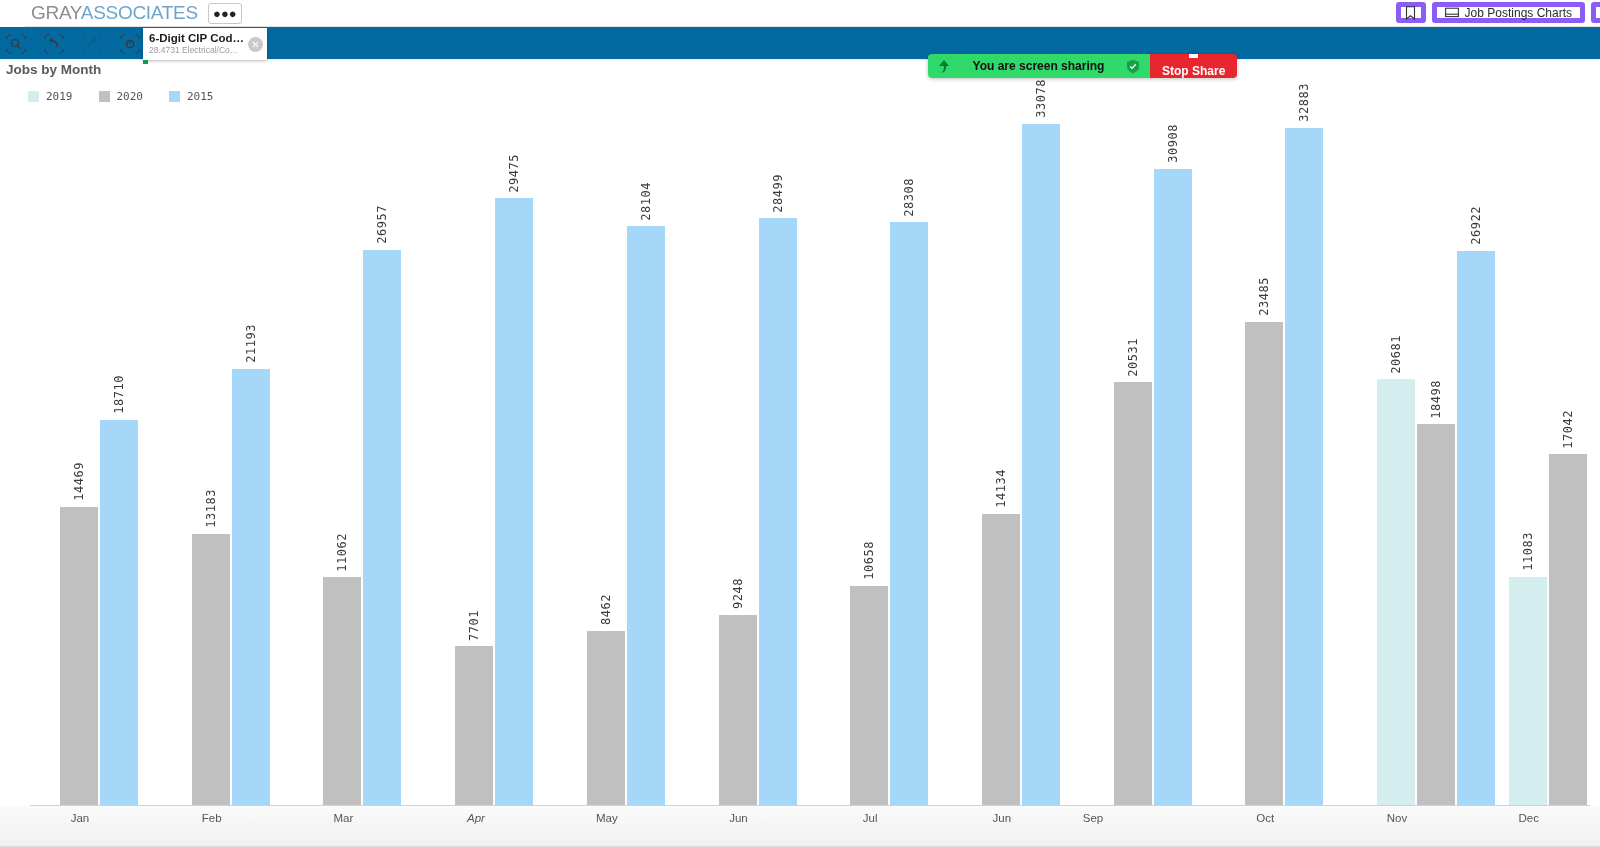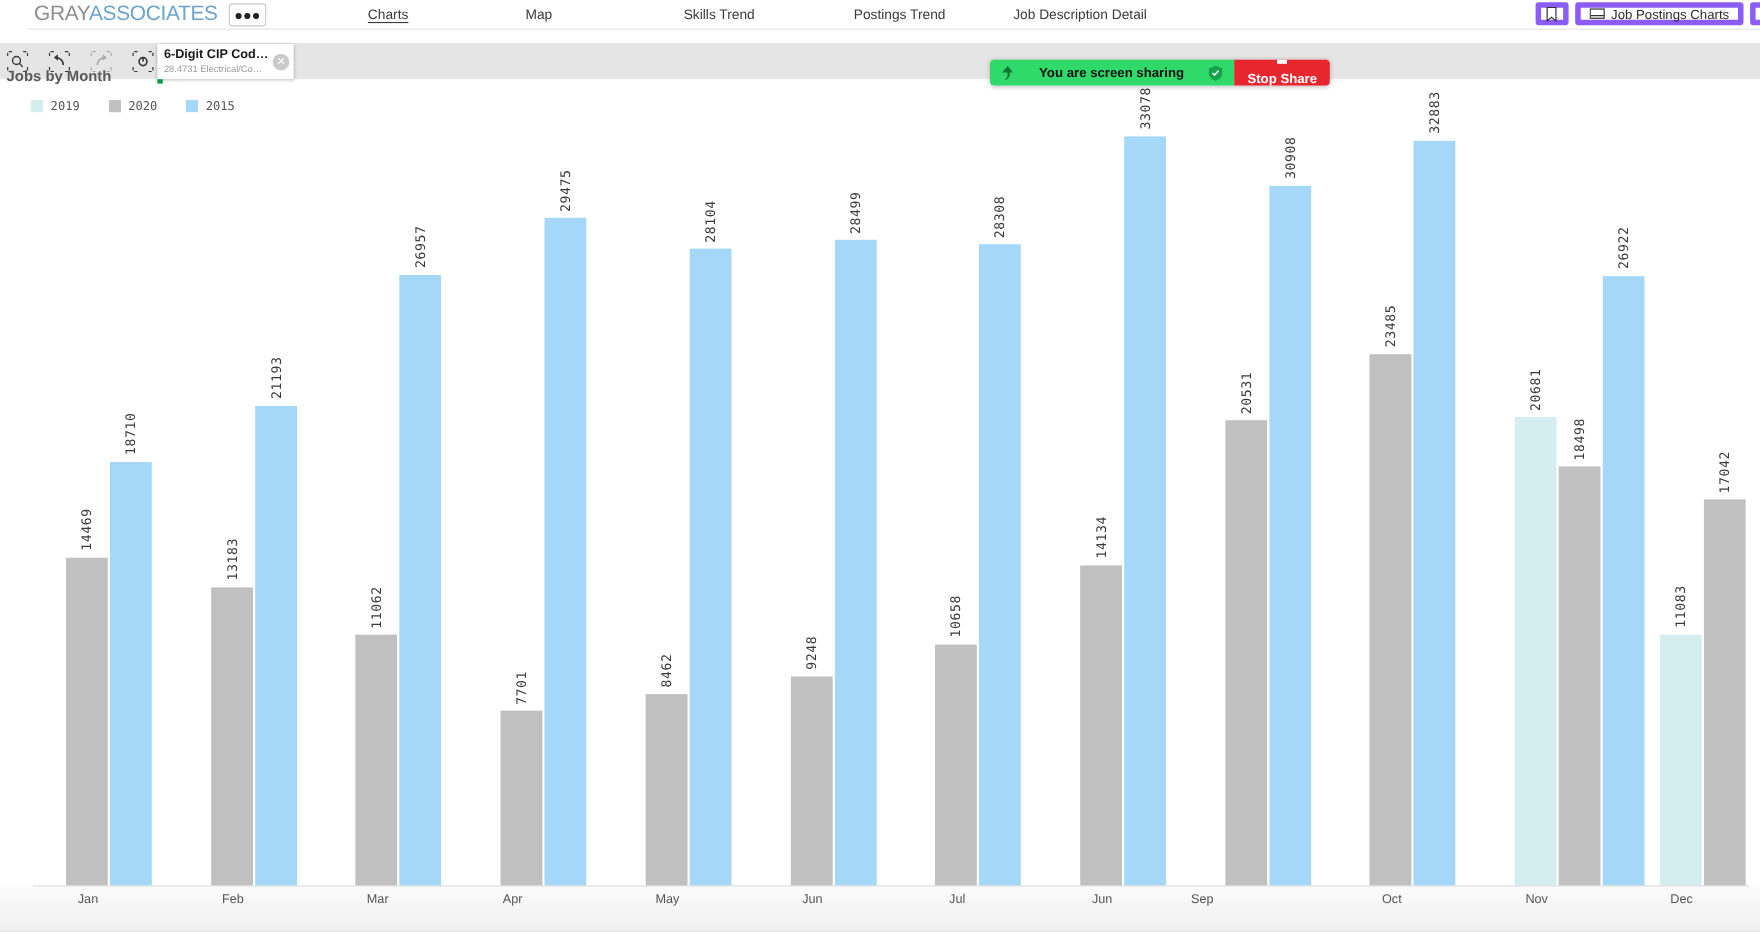--- a/index.html
+++ b/index.html
@@ -50,23 +50,22 @@
     height: 21px; border: 5px solid #8b5cf6; border-radius: 3px;
     background: #fff; display: flex; align-items: center; gap: 6px;
     padding: 0 8px; font-size: 12px; color: #2b2b2b; cursor: pointer;
   }
   .tr-icon-only { width: 30px; justify-content: center; padding: 0; }
 
   
   .toolbar {
     position: absolute; top: 27px; left: 0;
     width: 1600px; height: 33px;
-    background: #e5e5e5;
+    background: #0369a1;
     border-bottom: 1px solid #eaeaea;
-    margin-top: 12px;
   }
   .tool-icons { display: flex; align-items: center; height: 33px; padding-left: 6px; gap: 18px; }
   .tool-ico { width: 20px; height: 20px; cursor: pointer; position: relative; }
   .tool-ico.disabled { opacity: 0.35; cursor: default; }
 
   .filter-chip {
     position: absolute; left: 143px; top: 1px;
     width: 124px; height: 32px;
     background: #ffffff;
     box-shadow: 0 1px 3px rgba(0,0,0,.28);
@@ -88,21 +87,21 @@
     display: flex; align-items: center; justify-content: center;
     margin-left: 3px; flex: none; cursor: pointer;
   }
   .chip-marker {
     position: absolute; left: 143px; top: 33px;
     width: 5px; height: 4px; background: #0a9d4f;
   }
 
   
   .share-banner {
-    position: absolute; left: 900px; top: 54px;
+    position: absolute; left: 928px; top: 54px;
     display: flex; align-items: stretch; height: 24px;
     border-radius: 4px; overflow: hidden;
     box-shadow: 0 1px 4px rgba(0,0,0,.25);
     z-index: 40;
   }
   .share-green {
     background: #2fd96a; display: flex; align-items: center;
     padding: 0 10px; gap: 0; min-width: 222px;
     justify-content: space-between;
   }
@@ -162,27 +161,20 @@
 </style>
 </head>
 <body>
 
 <div class="topbar">
   <div class="brand">
     <span class="gray">GRAY</span><span class="assoc">ASSOCIATES</span>
   </div>
   <div class="menu-btn">
     <span class="menu-dots">●●●</span>
-  </div>
-  <div class="navtabs">
-    <div class="navtab active" style="width:110px">Charts</div>
-    <div class="navtab" style="width:164px">Map</div>
-    <div class="navtab" style="width:164px">Skills Trend</div>
-    <div class="navtab" style="width:164px">Postings Trend</div>
-    <div class="navtab" style="width:164px">Job Description Detail</div>
   </div>
 
   <div class="topright">
     <div class="tr-btn tr-icon-only">
       <svg width="11" height="14" viewBox="0 0 11 14">
         <path d="M1.5 0.8 h8 v12.2 l-4 -3.2 l-4 3.2 z" fill="none" stroke="#333" stroke-width="1.1"></path>
       </svg>
     </div>
     <div class="tr-btn">
       <svg width="14" height="12" viewBox="0 0 14 12">
@@ -334,21 +326,21 @@
     <div class="bar-label" style="left: 1520.7px; bottom: 234.179px;">11083</div>
     <div class="bar" style="left: 1548.7px; width: 38px; height: 350.865px; background: rgb(192, 192, 192);"></div>
     <div class="bar-label" style="left: 1560.7px; bottom: 356.865px;">17042</div>
   </div>
 <div class="axis-line"></div>
 <div class="axis-area"></div>
 <div id="xticks">
     <div class="xtick" style="left: 80px;">Jan</div>
     <div class="xtick" style="left: 211.7px;">Feb</div>
     <div class="xtick" style="left: 343.4px;">Mar</div>
-    <div class="xtick" style="left: 466px;">Apr</div>
+    <div class="xtick" style="left: 476px; font-style: italic;">Apr</div>
     <div class="xtick" style="left: 606.8px;">May</div>
     <div class="xtick" style="left: 738.5px;">Jun</div>
     <div class="xtick" style="left: 870.2px;">Jul</div>
     <div class="xtick" style="left: 1001.9px;">Jun</div>
     <div class="xtick" style="left: 1093px;">Sep</div>
     <div class="xtick" style="left: 1265.3px;">Oct</div>
     <div class="xtick" style="left: 1397px;">Nov</div>
     <div class="xtick" style="left: 1528.7px;">Dec</div>
   </div>
 

